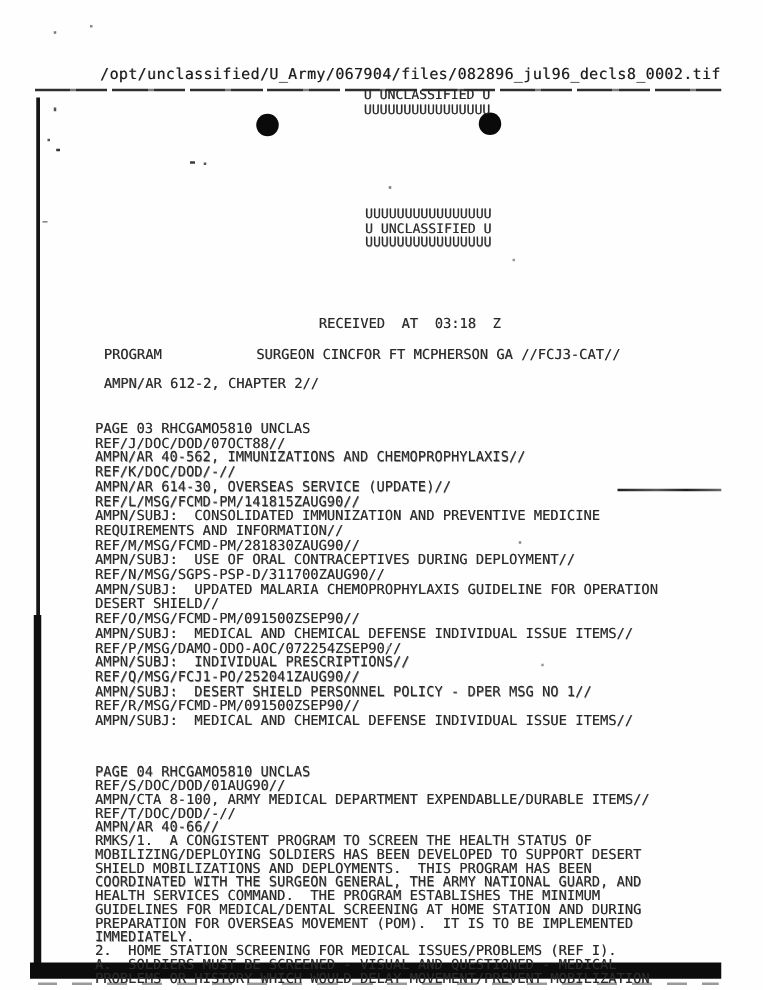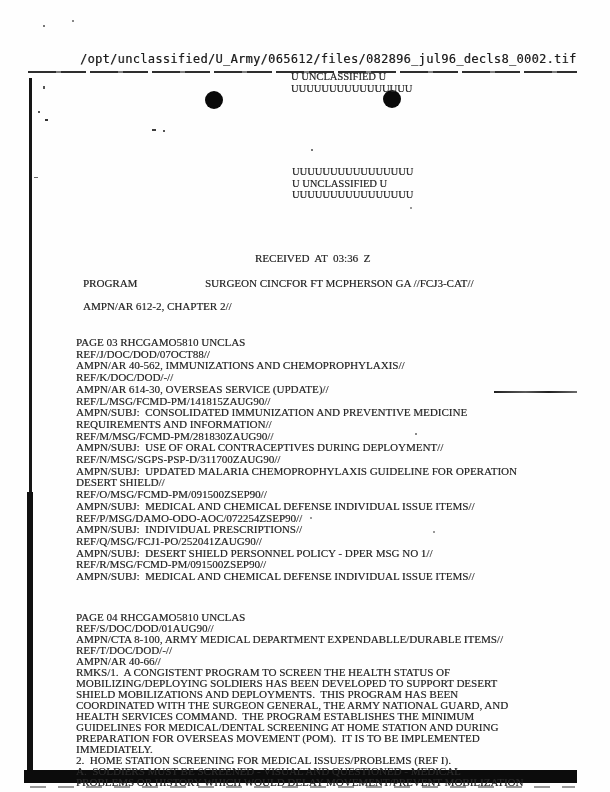--- a/index.html
+++ b/index.html
@@ -5,21 +5,20 @@
   html,body{margin:0;padding:0;}
   body{
     width:610px;height:792px;position:relative;overflow:hidden;
     background:#fefefe;
     font-family:"DejaVu Sans Mono", monospace;
   }
   .abs{position:absolute;}
   .ink{
     color:#2a2a2a;
     text-shadow:0.3px 0.3px 0.4px rgba(40,40,40,0.55);
-    font-family:Liberation Serif, serif;
   }
   
   .filepath{
     left:80px;top:52px;
     font-size:12px;letter-spacing:0.3px;
     color:#1c1c1c;white-space:pre;
     text-shadow:0.4px 0.4px 0.4px rgba(20,20,20,0.5);
   }
   .path-underline{
     left:28px;top:71px;width:549px;height:2px;
@@ -52,39 +51,39 @@
   .priority-routing{left:205px;top:277px;font-size:11px;white-space:pre;}
   .ampn-line{left:83px;top:300px;font-size:11px;white-space:pre;}
   .page03{left:76px;top:337px;}
   .page04{left:76px;top:612px;line-height:11.0px;}
   
   .speck{background:#555;}
 </style>
 </head>
 <body>
 
-<div class="abs filepath">/opt/unclassified/U_Army/065612/files/082896_jul96_decls8_0002.tif</div>
+<div class="abs filepath">/opt/unclassified/U_Army/067904/files/082896_jul96_decls8_0002.tif</div>
 <div class="abs path-underline"></div>
 
 <div class="abs left-border"></div>
 <div class="abs left-border-thick"></div>
 <div class="abs bottom-bar"></div>
 <div class="abs bottom-dashes"></div>
 <div class="abs right-line"></div>
 
 <div class="abs hole-dot d1"></div>
 <div class="abs hole-dot d2"></div>
 
 <div class="abs class-top ink">U UNCLASSIFIED U
 UUUUUUUUUUUUUUUU</div>
 <div class="abs class-mid ink">UUUUUUUUUUUUUUUU
 U UNCLASSIFIED U
 UUUUUUUUUUUUUUUU</div>
 
-<div class="abs received ink">RECEIVED  AT  03:36  Z</div>
+<div class="abs received ink">RECEIVED  AT  03:18  Z</div>
 <div class="abs priority-label ink">PROGRAM</div>
 <div class="abs priority-routing ink">SURGEON CINCFOR FT MCPHERSON GA //FCJ3-CAT//</div>
 <div class="abs ampn-line ink">AMPN/AR 612-2, CHAPTER 2//</div>
 
 <div class="abs mono-block ink page03">PAGE 03 RHCGAMO5810 UNCLAS
 REF/J/DOC/DOD/07OCT88//
 AMPN/AR 40-562, IMMUNIZATIONS AND CHEMOPROPHYLAXIS//
 REF/K/DOC/DOD/-//
 AMPN/AR 614-30, OVERSEAS SERVICE (UPDATE)//
 REF/L/MSG/FCMD-PM/141815ZAUG90//

